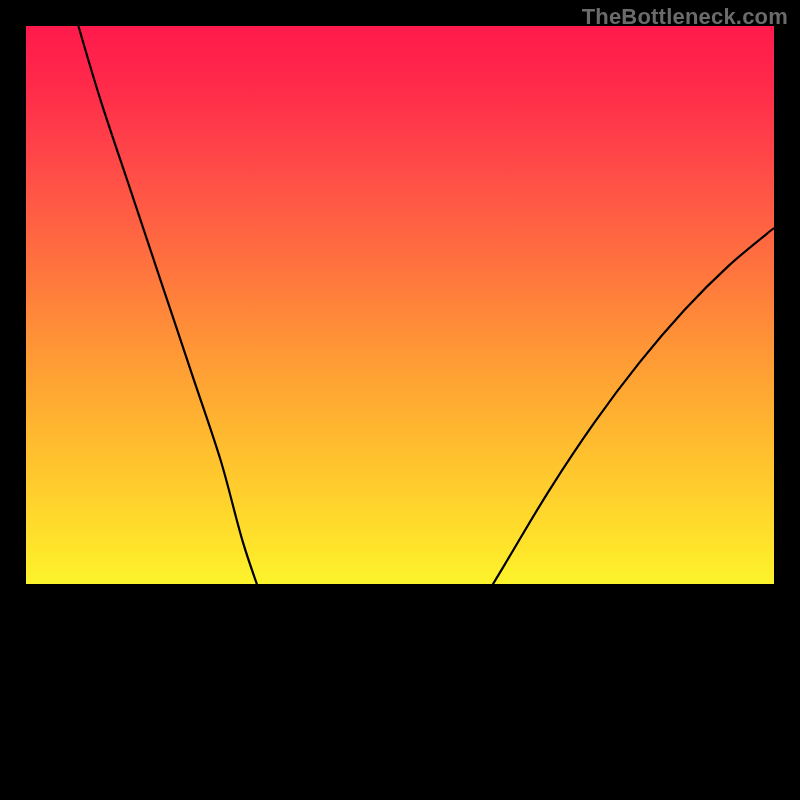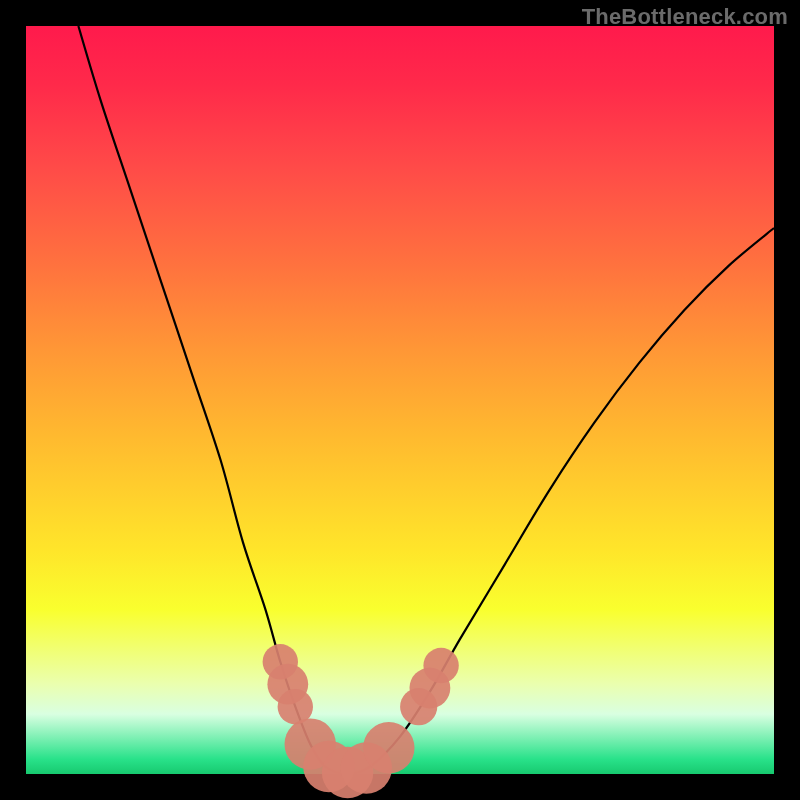--- a/index.html
+++ b/index.html
@@ -1,18 +1,18 @@
 <!DOCTYPE html>
 <html><head>
 <meta charset="utf-8">
 <style>
   body { margin: 0; padding: 0; background: #000; }
   .frame {
     width: 800px;
-    height: 800px;
+    height: 584px;
     background: #000;
     position: relative;
   }
   .plot-area {
     position: absolute;
     left: 26px;
     top: 26px;
     width: 748px;
     height: 748px;
     background: linear-gradient(to bottom,

